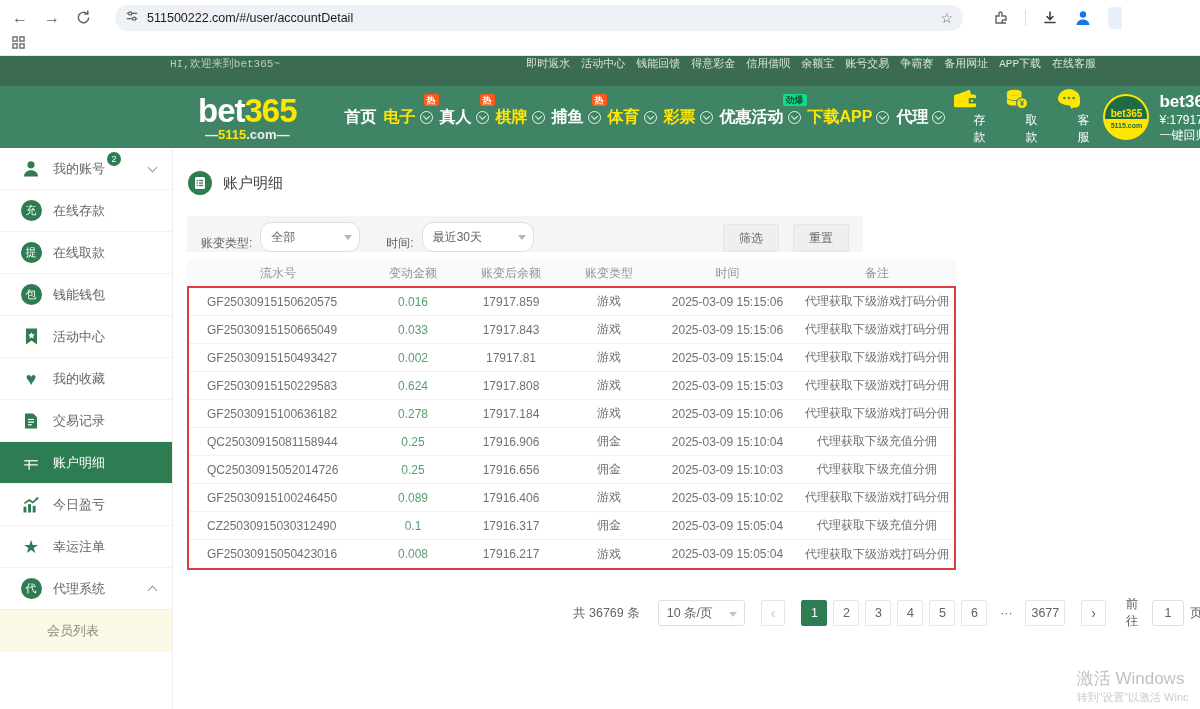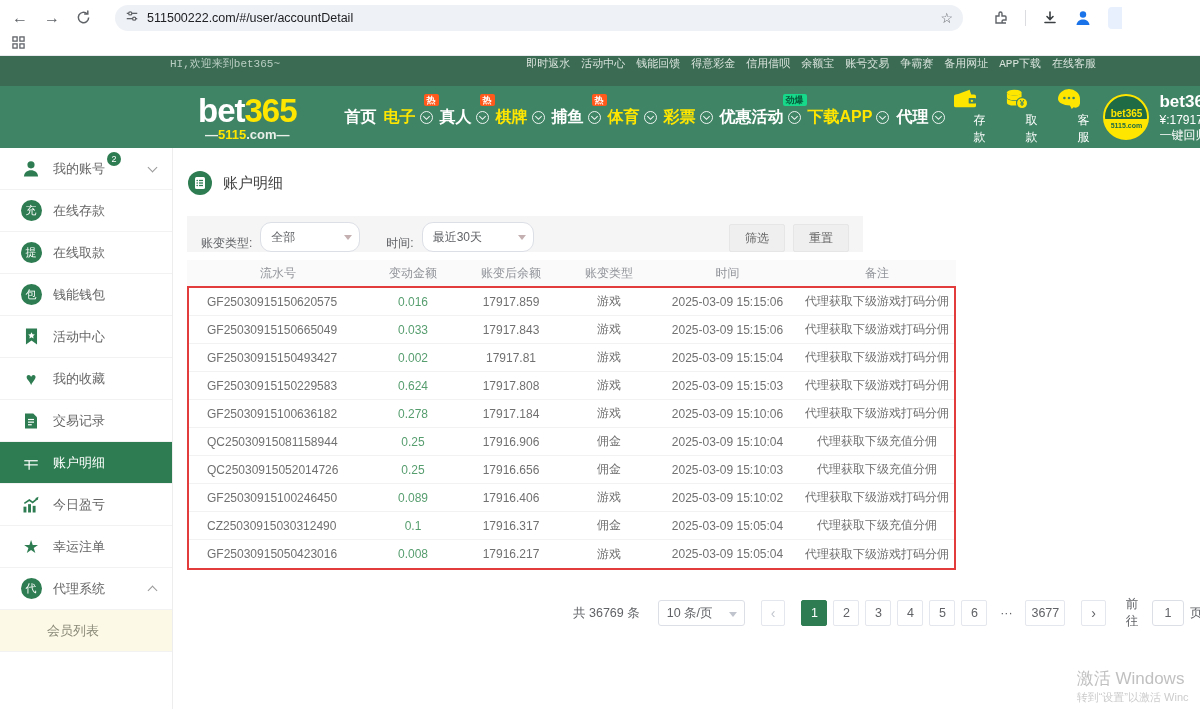--- a/index.html
+++ b/index.html
@@ -90,21 +90,21 @@
   .filter-bar { width:676px; height:36px; background:#f5f5f5; margin:20px 0 0 14px;
     display:flex; align-items:flex-end; padding:0 14px; font-size:12px; color:#606266; }
   .f-label { margin-right:8px; white-space:nowrap; }
   .f-select { position:relative; height:30px; background:#fff; border:1px solid #dcdfe6;
     border-radius:11px; display:flex; align-items:center; padding:0 22px 0 10px; cursor:pointer;
     color:#606266; }
   .f-select .caret { position:absolute; right:7px; top:12px; width:0; height:0;
     border-left:4px solid transparent; border-right:4px solid transparent; border-top:5px solid #c4b0b0; }
   .f-sel-type { width:100px; margin-right:26px; }
   .f-sel-time { width:112px; }
-  .f-btns { margin-left:auto; display:flex; gap:8px;margin-top:40px; }
+  .f-btns { margin-left:auto; display:flex; gap:14px;margin-top:40px; }
   .f-btn { height:28px; padding:0 15px; background:#efefef; border:1px solid #e6e6e6; border-radius:2px;
     font-size:12px; color:#666; display:flex; align-items:center; cursor:pointer; }
 
   .table-wrap { margin:8px 0 0 14px; width:769px; }
   .t-head { display:grid; grid-template-columns:178px 92px 104px 92px 145px 154px; height:26px;
     align-items:center; font-size:12px; color:#909399; background:#fafafa; padding-left:2px; }
   .t-head .th { text-align:center; }
   .t-body { border:2px solid #e23c3c; }
   .t-row { display:grid; grid-template-columns:178px 92px 104px 92px 145px 154px; height:28px;
     align-items:center; font-size:12px; color:#707070; border-bottom:1px solid #f2f2f2;

